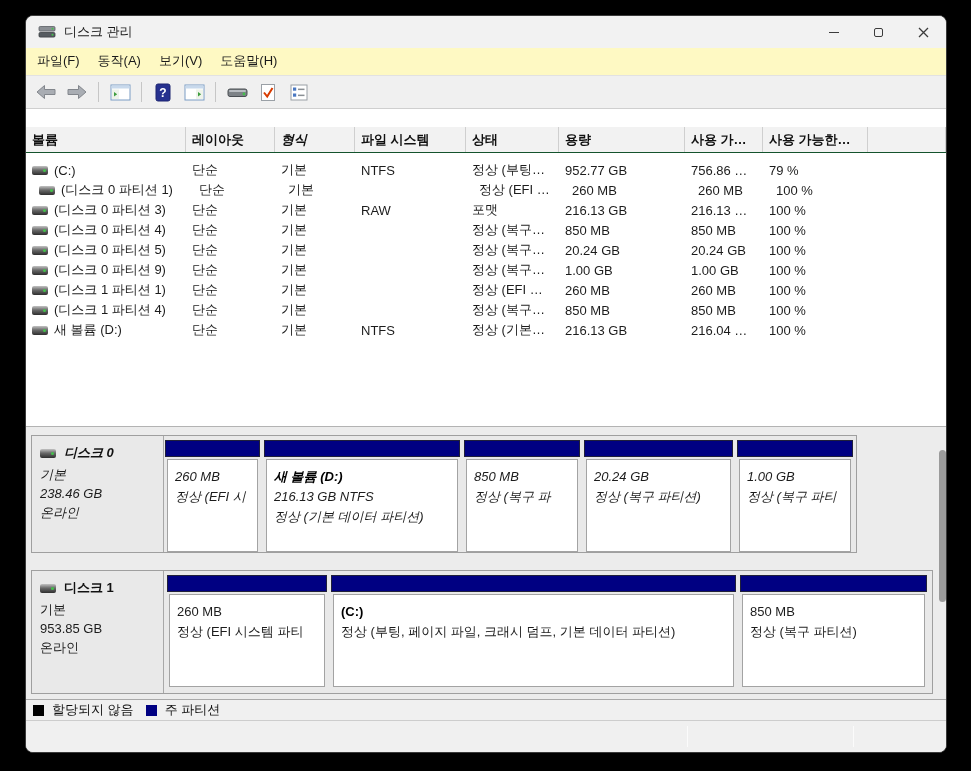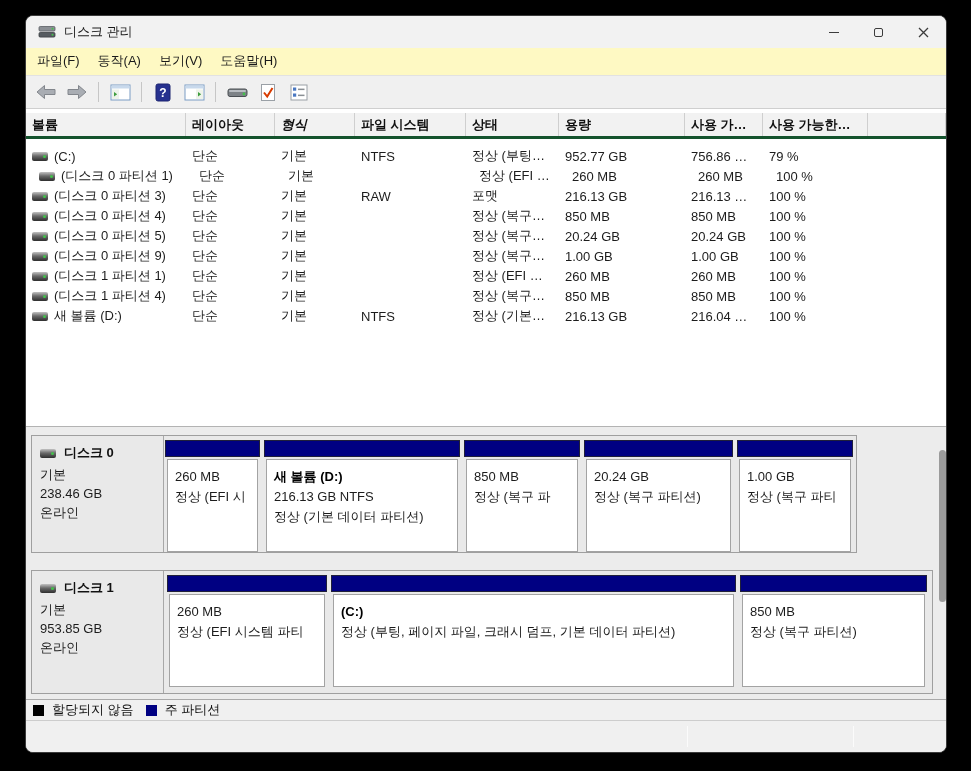--- a/index.html
+++ b/index.html
@@ -36,22 +36,22 @@
   .tb-sep { width:1px; height:20px; background:#c6c6c6; margin:0 3px; }
   
   .hdd { display:inline-block; width:16px; height:9px; border-radius:2px;
     background:linear-gradient(180deg,#c2c2c2 0%,#6a6a6a 45%,#2e2e2e 100%);
     position:relative; flex:none; }
   .hdd::after { content:''; position:absolute; right:2px; top:3px; width:3px; height:3px;
     border-radius:50%; background:#43c04b; }
   
   .listpane { position:absolute; left:0; top:92px; right:0; height:318px;
     background:#fff; border-top:1px solid #cfcfcf; }
-  .lp-header { display:flex; height:26px; background:#f2f2f2; border-bottom:3px solid #14532d;
-    margin-top:4px; }
+  .lp-header { display:flex; height:26px; background:#f2f2f2; border-bottom:1px solid #14532d;
+    margin-top:18px; }
   .hcell { font-size:13px; font-weight:600; color:#111; display:flex; align-items:center;
     padding-left:6px; border-right:1px solid #cfcfcf; overflow:hidden; white-space:nowrap; }
   .lp-body { padding-top:7px; }
   .vrow { display:flex; height:20px; align-items:center; }
   .vcell { font-size:13px; color:#1c1c1c; display:flex; align-items:center; gap:6px;
     padding-left:6px; overflow:hidden; white-space:nowrap; flex:none; }
   
   .graphpane { position:absolute; left:0; top:410px; right:0; height:273px;
     background:#ececec; border-top:1px solid #b3b3b3; }
   .diskbox { position:absolute; background:#e9e9e9; border:1px solid #9f9f9f; }
@@ -429,21 +429,21 @@
           </span>
           <span class="vcell" style="width: 105px;">
             <span>100 %</span>
           </span>
         </div>
       </div>
   </div>
 
   <div class="graphpane" id="graphpane">
     <div class="sb-thumb" style="left:913px; top:23px; height:152px;"></div>
-  <div class="diskbox" style="left: 5px; top: 8px; width: 826px; height: 118px;">
+  <div class="diskbox" style="left: 5px; top: 8px; width: 826px; height: 118px; font-style: italic;">
         <div class="dlabel">
           <div class="dname">
             <span class="hdd"></span>
             <span class="nm">디스크 0</span>
           </div>
           <div class="dline">기본</div>
           <div class="dline">238.46 GB</div>
           <div class="dline">온라인</div>
         </div>
         <div class="part" style="left: 133px; width: 95px;">

